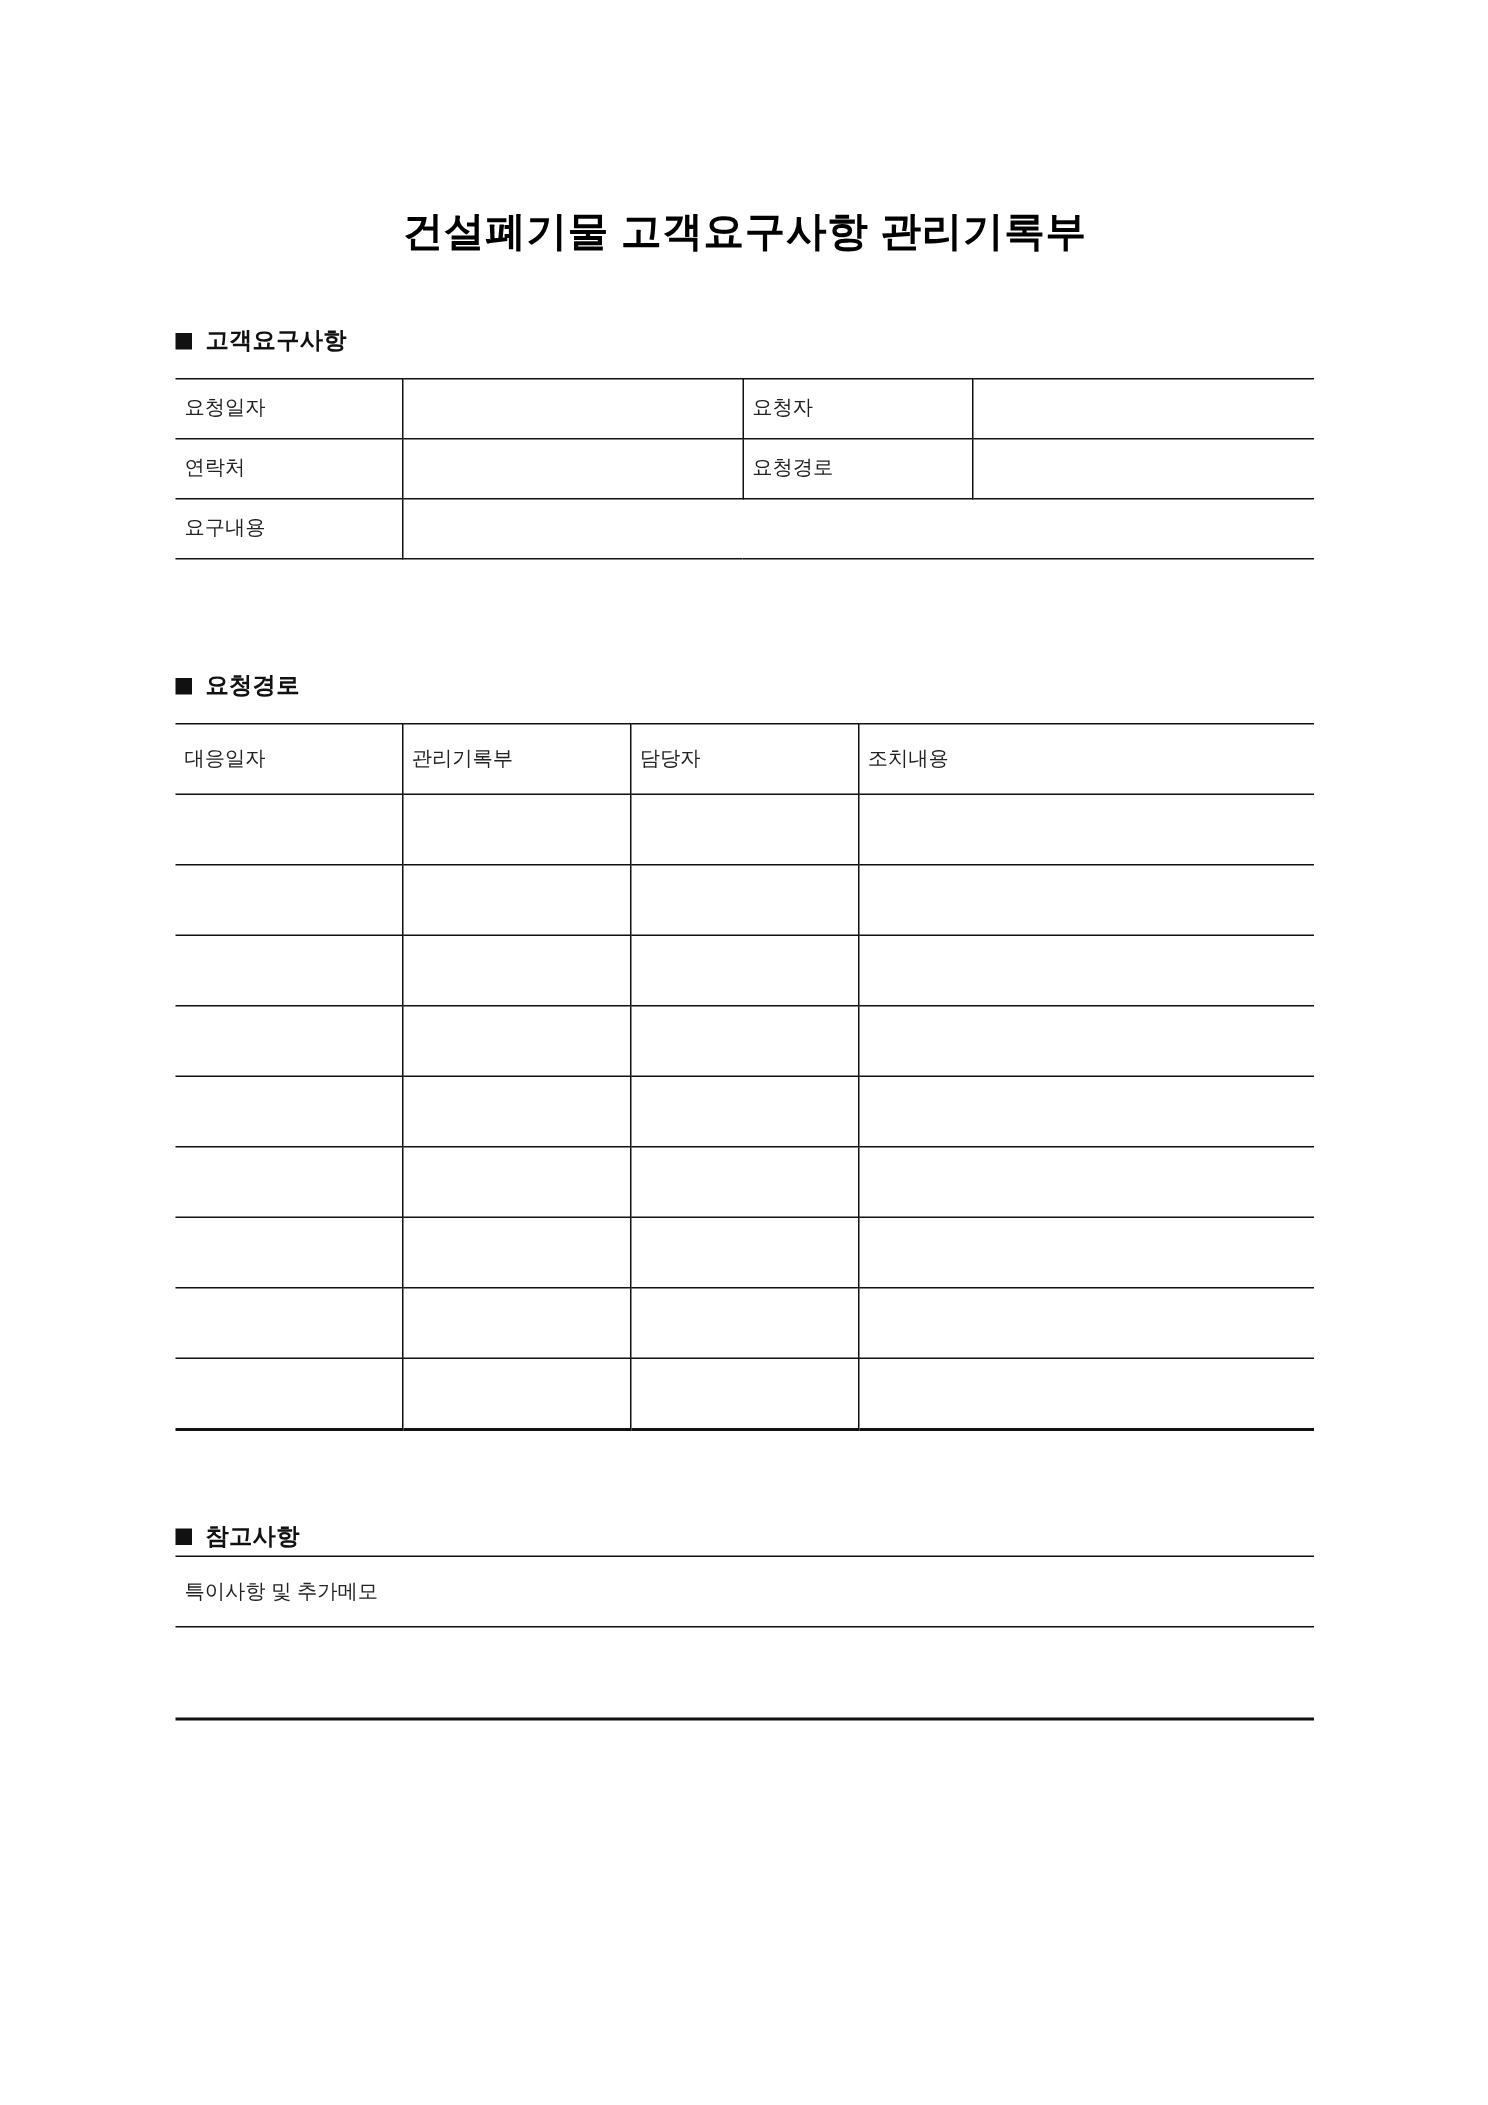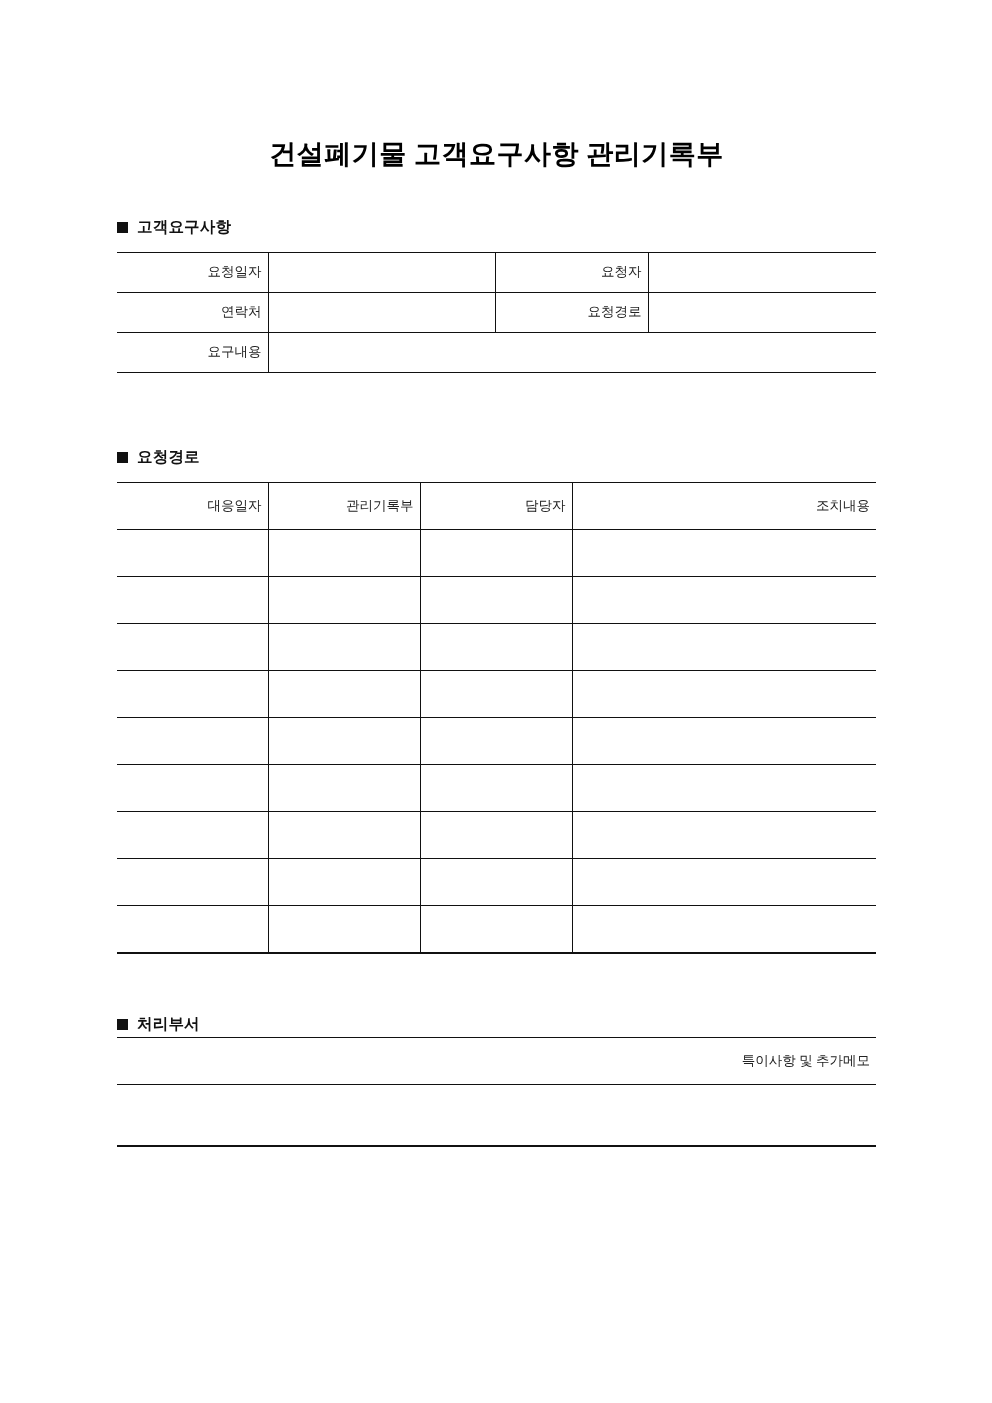--- a/index.html
+++ b/index.html
@@ -12,21 +12,20 @@
     background: #ffffff;
     font-family: "Liberation Sans", "DejaVu Sans", sans-serif;
     color: #1a1a1a;
     overflow: hidden;
   }
   .page {
     position: relative;
     width: 992px;
     height: 1403px;
     box-sizing: border-box;
-    font-family: Liberation Serif, serif;
   }
   .content {
     position: absolute;
     left: 117px;
     top: 0;
     width: 759px;
   }
 
   
   .doc-title {
@@ -68,21 +67,21 @@
     color: #222222;
   }
   table.form-table td,
   table.form-table th {
     border-top: 1.4px solid #111111;
     border-bottom: 1.4px solid #111111;
     border-left: 1.1px solid #111111;
     border-right: 1.1px solid #111111;
     padding: 0 6px;
     font-weight: normal;
-    text-align: right;
+    text-align: left;
     vertical-align: middle;
     background: #ffffff;
   }
   
   table.form-table tr > td:first-child,
   table.form-table tr > th:first-child {
     border-left: none;
   }
   table.form-table tr > td:last-child,
   table.form-table tr > th:last-child {
@@ -231,21 +230,21 @@
             <td class="blank-cell"></td>
             <td class="blank-cell"></td>
           </tr>
         </tbody>
       </table>
     </div>
 
     <div class="sec3-wrap">
       <div class="section-head">
         <span class="bullet-square"></span>
-        <span>처리부서</span>
+        <span>참고사항</span>
       </div>
 
       <table class="form-table sec3-table">
         <colgroup>
           <col style="width:759px">
         </colgroup>
         <thead>
           <tr>
             <th class="head-cell">특이사항 및 추가메모</th>
           </tr>

